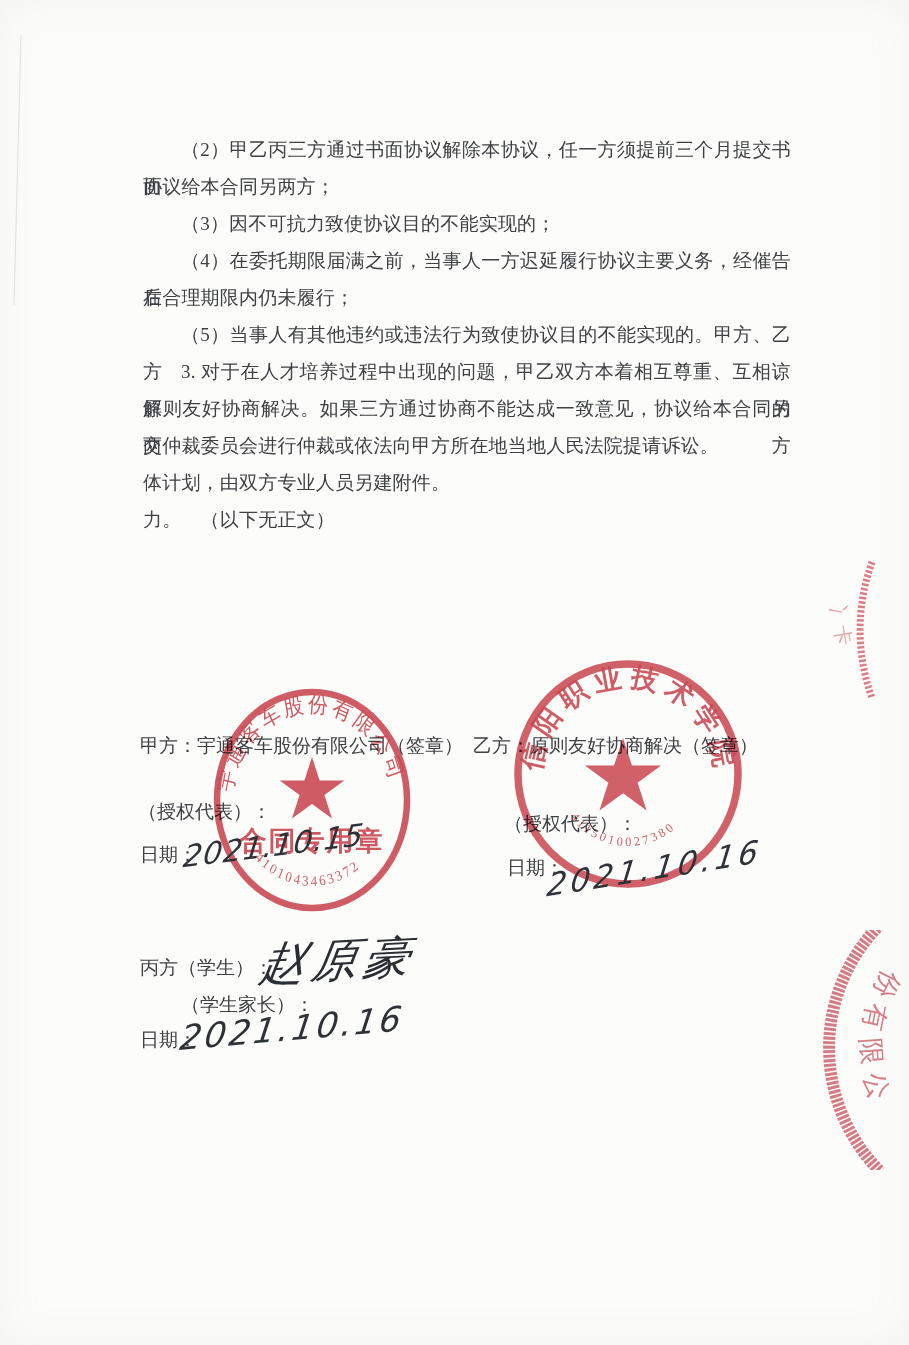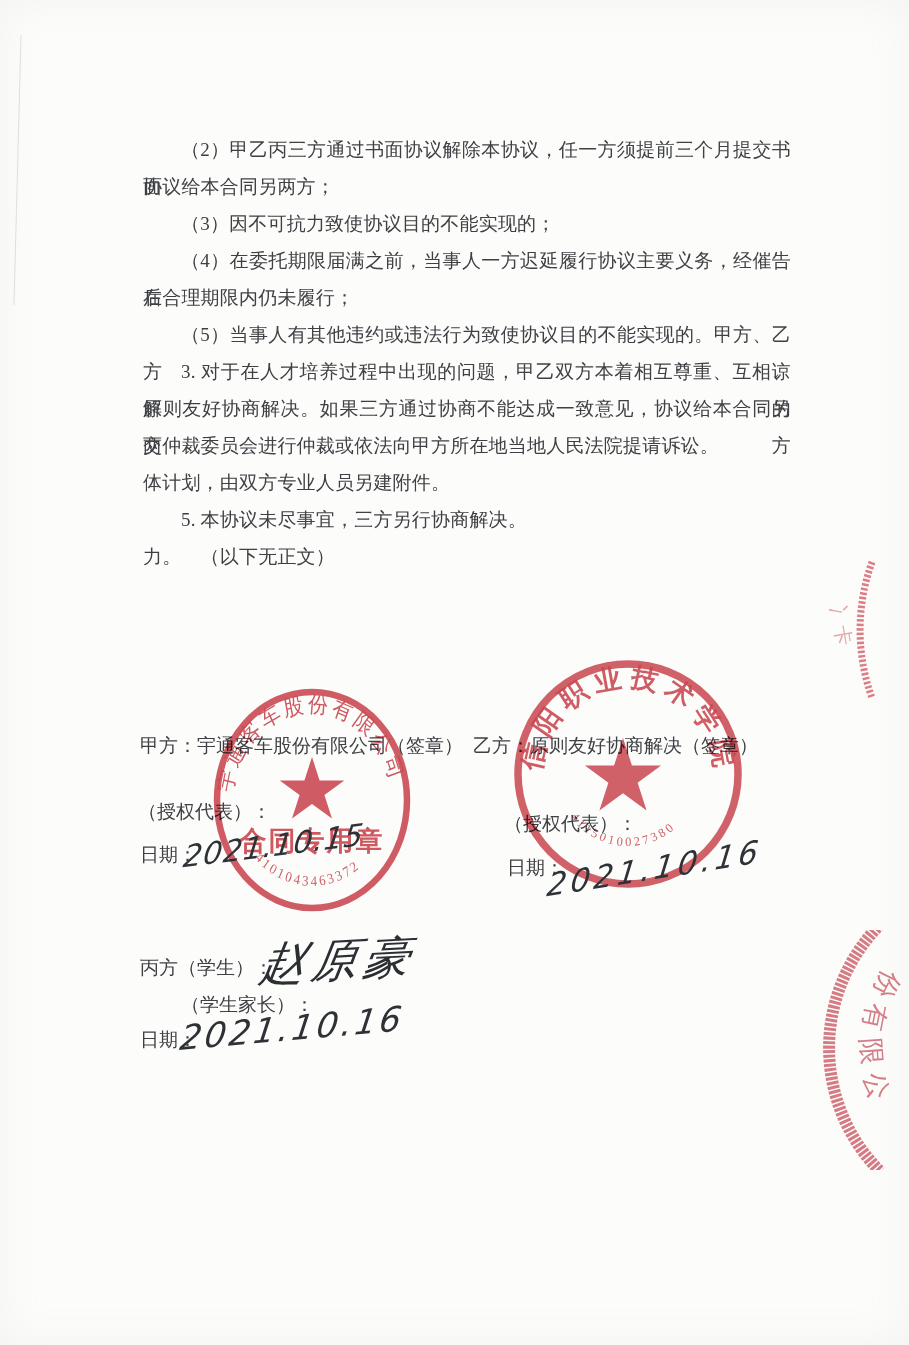--- a/index.html
+++ b/index.html
@@ -63,21 +63,20 @@
     <div class="line indent justify">（2）甲乙丙三方通过书面协议解除本协议，任一方须提前三个月提交书面</div>
     <div class="line">协议给本合同另两方；</div>
     <div class="line indent">（3）因不可抗力致使协议目的不能实现的；</div>
     <div class="line indent justify">（4）在委托期限届满之前，当事人一方迟延履行协议主要义务，经催告后</div>
     <div class="line">在合理期限内仍未履行；</div>
     <div class="line indent justify">（5）当事人有其他违约或违法行为致使协议目的不能实现的。甲方、乙方、</div>
     <div class="line indent justify">3. 对于在人才培养过程中出现的问题，甲乙双方本着相互尊重、互相谅解的</div>
     <div class="line justify">原则友好协商解决。如果三方通过协商不能达成一致意见，协议给本合同另两方</div>
     <div class="line">交仲裁委员会进行仲裁或依法向甲方所在地当地人民法院提请诉讼。</div>
     <div class="line">体计划，由双方专业人员另建附件。</div>
-    <div class="line indent">5. 本协议未尽事宜，三方另行协商解决。</div>
     <div class="line">力。　（以下无正文）</div>
   </div>
 
   <div class="lbl" style="left:140px;top:733px;">甲方：宇通客车股份有限公司（签章）</div>
   <div class="lbl" style="left:473px;top:733px;">乙方：原则友好协商解决（签章）</div>
   <div class="lbl" style="left:138px;top:799px;">（授权代表）：</div>
   <div class="lbl" style="left:504px;top:811px;">（授权代表）：</div>
   <div class="lbl" style="left:140px;top:842px;">日期：</div>
   <div class="lbl" style="left:507px;top:855px;">日期：</div>
 

